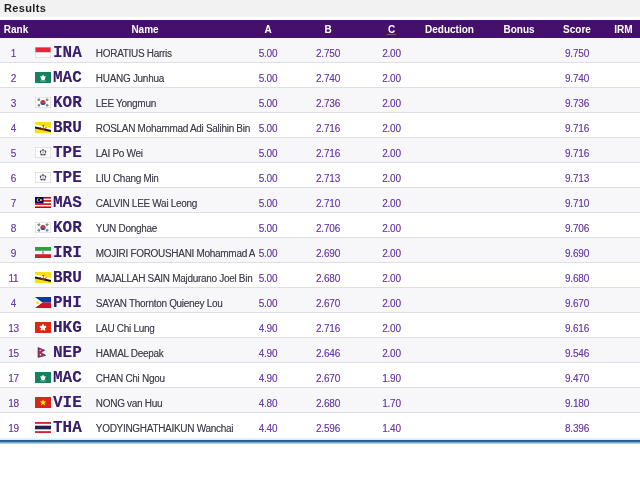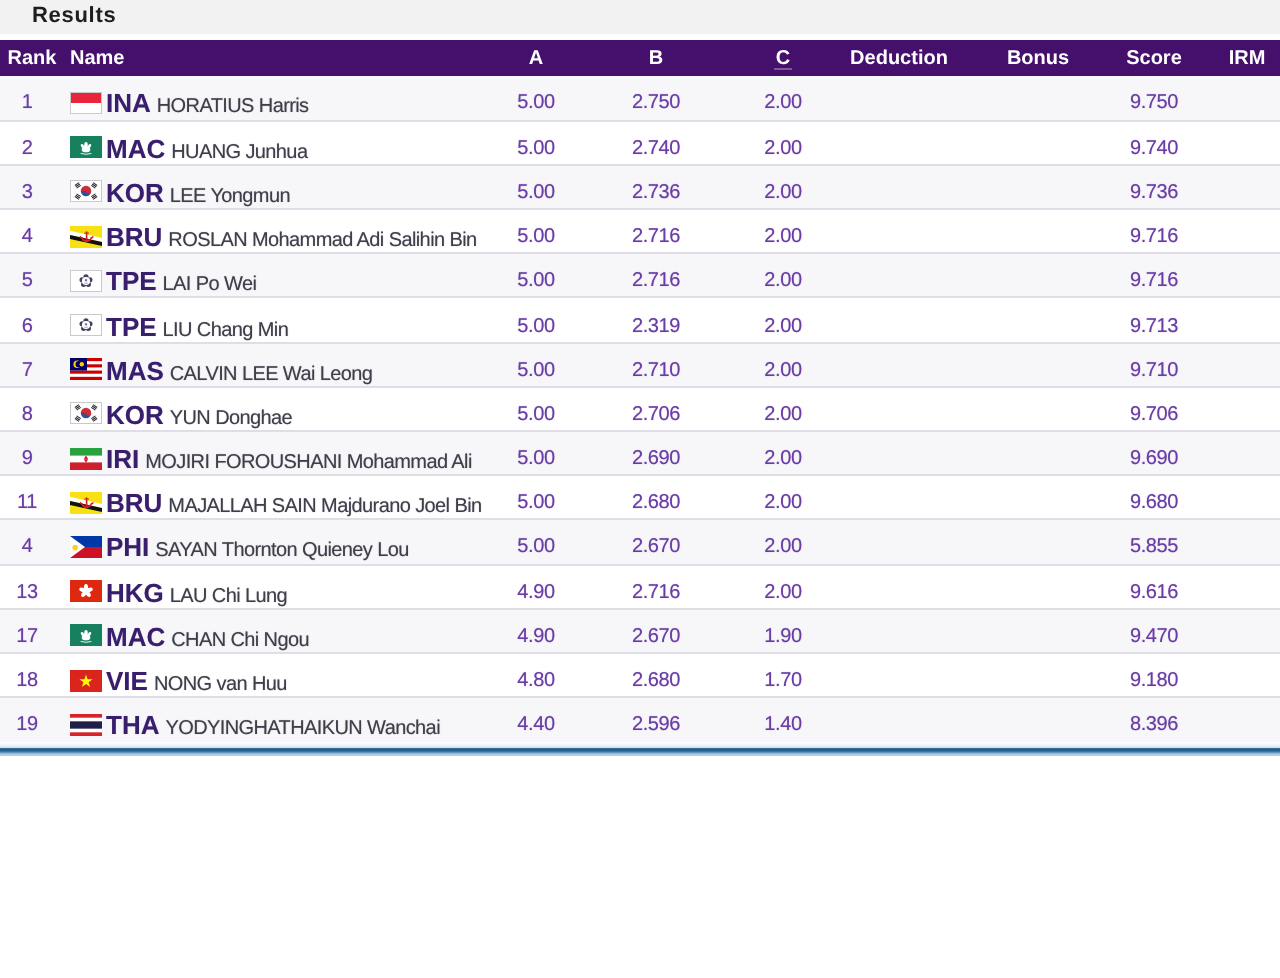--- a/index.html
+++ b/index.html
@@ -6,54 +6,54 @@
   html, body { margin: 0; padding: 0; }
   body {
     width: 640px; height: 489px; overflow: hidden;
     background: #ffffff;
     font-family: "Liberation Sans", sans-serif;
     -webkit-font-smoothing: antialiased;
   }
   .title-bar {
     height: 17px; background: #f2f2f2;
     display: flex; align-items: center;
-    padding-left: 16px; padding-bottom: 1.5px;
+    padding-left: 4px; padding-bottom: 1.5px;
   }
   .title-bar .title {
     font-size: 11px; font-weight: bold; color: #1e1e1e;
     letter-spacing: 0.35px;
   }
   .gap { height: 2.5px; background: #ffffff; }
   table.results {
     width: 640px; border-collapse: collapse; table-layout: fixed; padding-left: 40px;
   }
   thead th {
     height: 18.5px; background: #45106b; color: #ffffff;
     font-size: 10px; font-weight: bold; text-align: center;
     padding: 2px 0 0 0; white-space: nowrap; overflow: hidden;
   }
-  thead th.col-name { text-align: left; padding-left: 3px; }
+  thead th.col-name { text-align: center; padding-left: 3px; }
   thead th.col-c span { position: relative; display: inline-block; }
   thead th.col-c span::after {
     content: ""; position: absolute; left: -0.5px; right: -0.5px;
     bottom: 0.5px; height: 1px; background: rgba(255,255,255,0.3);
   }
   tbody td {
     height: 22.2px; font-size: 10px; text-align: center;
     padding: 6px 0 0 0; white-space: nowrap; overflow: hidden;
     color: #6a3da6; letter-spacing: -0.2px;
     text-shadow: 0 0 0.5px rgba(106,61,166,0.55);
   }
   tbody tr { border-top: 1px solid #dfdee6; }
   tbody tr:first-child { border-top: none; }
   tbody tr:nth-child(odd) { background: #f7f7f9; }
   tbody tr:nth-child(even) { background: #ffffff; }
   td.cell-rank { padding-right: 5px; }
   td.cell-name { text-align: left; padding-left: 3px; }
-  td.cell-name .code { font-weight: bold; color: #3a1e6e; margin-right: 3px; font-size: 13px; letter-spacing: 0; text-shadow: 0 0 0.4px rgba(58,30,110,0.4); }
+  td.cell-name .code { font-weight: bold; color: #3a1e6e; margin-right: 14px; font-size: 16px; letter-spacing: 0; text-shadow: 0 0 0.4px rgba(58,30,110,0.4); font-family: Liberation Mono, monospace; }
   td.cell-name .athlete { color: #3f3f4c; letter-spacing: -0.3px; text-shadow: 0 0 0.5px rgba(63,63,76,0.5); }
   .flag { vertical-align: -0.5px; margin-right: 2px; }
   .bottom-bar {
     height: 7px;
     background: linear-gradient(to bottom,
       #ffffff 0%, #eaf4fb 25%, #cfe4f2 40%,
       #28608d 47%, #28608d 62%,
       #4a85b5 72%, #a8c8e0 85%, #b9d3e6 100%);
   }
 </style>
@@ -219,21 +219,21 @@
               <circle cx="9.20" cy="7.16" r="1.3"></circle>
               <circle cx="6.80" cy="7.16" r="1.3"></circle>
               <circle cx="6.05" cy="4.87" r="1.3"></circle>
             </g>
             <circle cx="8" cy="5.5" r="2.05" fill="#ffffff"></circle>
             <rect x="7.45" y="4.6" width="1.1" height="1.05" fill="#7070a2"></rect>
             <rect x="7.1" y="6.35" width="1.8" height="0.5" fill="#cf9b9b"></rect>
             <rect x="0.25" y="0.25" width="15.5" height="10.5" fill="none" stroke="#c9c9c9" stroke-width="0.5"></rect>
           </svg><span class="code">TPE</span><span class="athlete">LIU Chang Min</span></td>
         <td class="cell-a">5.00</td>
-        <td class="cell-b">2.319</td>
+        <td class="cell-b">2.713</td>
         <td class="cell-c">2.00</td>
         <td class="cell-deduction"></td>
         <td class="cell-bonus"></td>
         <td class="cell-score">9.713</td>
         <td class="cell-irm"></td>
       </tr>
       <tr>
         <td class="cell-rank">7</td>
         <td class="cell-name"><svg width="16" height="11" viewBox="0 0 16 11" class="flag">
             <rect width="16" height="11" fill="#ffffff"></rect>
@@ -339,41 +339,58 @@
             <rect width="16" height="5.5" fill="#0038a8"></rect>
             <rect y="5.5" width="16" height="5.5" fill="#ce1126"></rect>
             <path d="M0 0 L7.5 5.5 L0 11 Z" fill="#ffffff"></path>
             <circle cx="2.6" cy="5.8" r="1.4" fill="#fcd116"></circle>
           </svg><span class="code">PHI</span><span class="athlete">SAYAN Thornton Quieney Lou</span></td>
         <td class="cell-a">5.00</td>
         <td class="cell-b">2.670</td>
         <td class="cell-c">2.00</td>
         <td class="cell-deduction"></td>
         <td class="cell-bonus"></td>
-        <td class="cell-score">5.855</td>
+        <td class="cell-score">9.670</td>
         <td class="cell-irm"></td>
       </tr>
       <tr>
         <td class="cell-rank">13</td>
         <td class="cell-name"><svg width="16" height="11" viewBox="0 0 16 11" class="flag">
             <rect width="16" height="11" fill="#de2910"></rect>
             <g fill="#ffffff">
               <ellipse cx="8" cy="3.8" rx="1.05" ry="1.8"></ellipse>
               <ellipse cx="8" cy="3.8" rx="1.05" ry="1.8" transform="rotate(72 8 5.5)"></ellipse>
               <ellipse cx="8" cy="3.8" rx="1.05" ry="1.8" transform="rotate(144 8 5.5)"></ellipse>
               <ellipse cx="8" cy="3.8" rx="1.05" ry="1.8" transform="rotate(216 8 5.5)"></ellipse>
               <ellipse cx="8" cy="3.8" rx="1.05" ry="1.8" transform="rotate(288 8 5.5)"></ellipse>
             </g>
           </svg><span class="code">HKG</span><span class="athlete">LAU Chi Lung</span></td>
         <td class="cell-a">4.90</td>
         <td class="cell-b">2.716</td>
         <td class="cell-c">2.00</td>
         <td class="cell-deduction"></td>
         <td class="cell-bonus"></td>
         <td class="cell-score">9.616</td>
+        <td class="cell-irm"></td>
+      </tr>
+      <tr>
+        <td class="cell-rank">15</td>
+        <td class="cell-name"><svg width="16" height="11" viewBox="0 0 16 11" class="flag">
+            <path d="M3 0.6 L9.8 3.3 L5.9 5.3 L10.8 8.4 L3 10.4 Z" fill="#d0223f" stroke="#2b3c8c" stroke-width="0.7" stroke-linejoin="round"></path>
+            <g fill="#ffffff">
+              <circle cx="5.2" cy="3.3" r="0.65"></circle>
+              <circle cx="5.5" cy="7.8" r="0.75"></circle>
+            </g>
+          </svg><span class="code">NEP</span><span class="athlete">HAMAL Deepak</span></td>
+        <td class="cell-a">4.90</td>
+        <td class="cell-b">2.646</td>
+        <td class="cell-c">2.00</td>
+        <td class="cell-deduction"></td>
+        <td class="cell-bonus"></td>
+        <td class="cell-score">9.546</td>
         <td class="cell-irm"></td>
       </tr>
       <tr>
         <td class="cell-rank">17</td>
         <td class="cell-name"><svg width="16" height="11" viewBox="0 0 16 11" class="flag">
             <rect width="16" height="11" fill="#17805f"></rect>
             <ellipse cx="8" cy="4.6" rx="0.9" ry="1.6" fill="#ffffff"></ellipse>
             <ellipse cx="6.4" cy="5.2" rx="0.75" ry="1.35" fill="#ffffff" transform="rotate(-40 6.4 5.2)"></ellipse>
             <ellipse cx="9.6" cy="5.2" rx="0.75" ry="1.35" fill="#ffffff" transform="rotate(40 9.6 5.2)"></ellipse>
             <ellipse cx="8" cy="6.7" rx="2.15" ry="1.45" fill="#ffffff"></ellipse>

